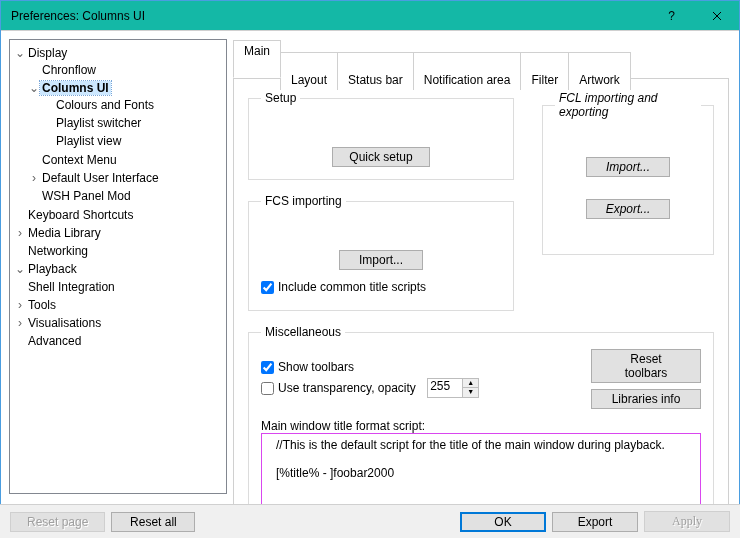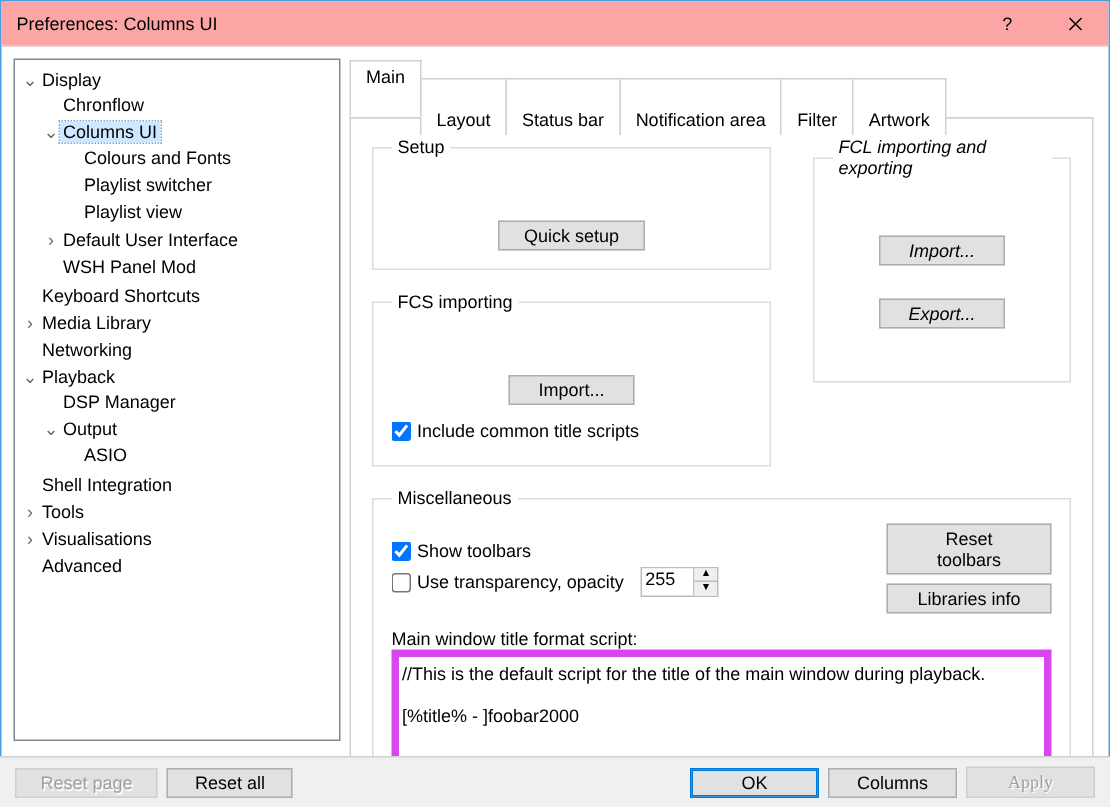--- a/index.html
+++ b/index.html
@@ -1,29 +1,29 @@
 <!DOCTYPE html>
 <html><head>
 <meta charset="utf-8">
 <style>
   * { box-sizing: border-box; }
   body { margin:0; font-family: "Segoe UI", Tahoma, sans-serif; font-size:12px; color:#000; background:#fff; width:740px; height:538px; overflow:hidden; border:1px solid #4a9de0;}
-  .titlebar { background:#fca5a5; color:#000; height:30px; display:flex; align-items:center; padding:0 0 0 10px; border-bottom:1px solid #d0d0d0;}
+  .titlebar { background:#14b8a6; color:#000; height:30px; display:flex; align-items:center; padding:0 0 0 10px; border-bottom:1px solid #d0d0d0;}
   .titlebar .title { flex:1; font-size:12px;}
   .titlebar .tbtn { width:45px; height:30px; display:flex; align-items:center; justify-content:center; color:#000;}
   .body { display:flex; height:471px; }
   .tree-wrap { width:230px; padding:8px 4px 8px 8px;}
   .tree { border:1px solid #828790; height:100%; overflow:auto; padding:4px 2px; background:#fff;}
   .tree ul { list-style:none; margin:0; padding:0 0 0 14px;}
   .tree > ul { padding-left:2px;}
   .node { white-space:nowrap; line-height:16px; padding:1px 0;}
   .tw { display:inline-block; width:12px; text-align:center; color:#666; font-size:12px; cursor:default;}
   .tw.blank{ visibility:hidden;}
   .lbl { padding:0 2px; cursor:default;}
-  .lbl.sel { background:#cde8ff; outline:1px dotted #7aa7d8;}
+  .lbl.sel { background:#cde8ff; outline:1px dotted #7aa7d8;font-weight:bold;}
   .content { flex:1; padding:8px 10px 0 2px; position:relative;}
   .tabs { display:flex; border-bottom:1px solid #d0d0d0; position:relative; top:1px;}
   .tab { padding:3px 10px 4px; border:1px solid #d0d0d0; border-bottom:none; margin-right:-1px; background:#fff; cursor:default; position:relative;}
   .tab.active { background:#fff; border-bottom:1px solid #fff; z-index:2; top:0;}
   .tab:not(.active){ top:12px; padding-top:20px; padding-bottom:3px;}
   .page { border:1px solid #d0d0d0; border-top:1px solid #d0d0d0; padding:12px 14px; height:440px;}
   fieldset.g { border:1px solid #dcdcdc; margin:0 0 14px 0; padding:10px 12px 12px;}
   fieldset.g > legend { padding:0 4px; font-size:12px;}
   .row1 { display:flex; gap:28px;}
   .row1 .left { flex:1; }
@@ -34,21 +34,21 @@
   .center { text-align:center;margin-top:32px;}
   .chk { display:flex; align-items:center; gap:4px; margin:4px 0;}
   .chk input { width:13px; height:13px; margin:0;}
   .misc-row{ display:flex; align-items:center; gap:18px;}
   .misc-col{ flex:1;}
   .spin-wrap{ display:inline-flex; border:1px solid #bdbdbd; height:20px; vertical-align:middle;}
   .spin-wrap input{ width:34px; border:none; padding:1px 2px; font:inherit; text-align:left;}
   .spin-btns{ display:flex; flex-direction:column; border-left:1px solid #bdbdbd;}
   .spin-btns div{ width:15px; height:9px; font-size:7px; line-height:7px; text-align:center; background:#efefef; border-bottom:1px solid #bdbdbd; cursor:default;}
   .spin-btns div:last-child{border-bottom:none;}
-  textarea.script{ width:100%; height:96px; resize:none; font:inherit; padding:4px 2px; border:5px solid #d946ef; overflow-y:scroll;}
+  textarea.script{ width:100%; height:96px; resize:none; font:inherit; padding:4px 14px; border:1px solid #d946ef; overflow-y:scroll;}
   .footer { position:absolute; bottom:0; left:0; right:0; height:34px; border-top:1px solid #d0d0d0; background:#f0f0f0; display:flex; align-items:center; padding:0 10px; gap:6px;}
   .footer .spacer{flex:1;}
 </style>
 </head>
 <body>
 
 <div class="titlebar">
   <div class="title">Preferences: Columns UI</div>
   <div class="tbtn">?</div>
   <div class="tbtn">
@@ -62,32 +62,28 @@
   <div class="tree-wrap">
     <div class="tree" id="tree">
         <ul>
           <li class="node"><span class="tw">⌄</span><span class="lbl">Display</span><ul>
               <li class="node"><span class="tw blank">·</span><span class="lbl">Chronflow</span></li>
               <li class="node"><span class="tw">⌄</span><span class="lbl sel">Columns UI</span><ul>
                   <li class="node"><span class="tw blank">·</span><span class="lbl">Colours and Fonts</span></li>
                   <li class="node"><span class="tw blank">·</span><span class="lbl">Playlist switcher</span></li>
                   <li class="node"><span class="tw blank">·</span><span class="lbl">Playlist view</span></li>
                 </ul></li>
+              <li class="node"><span class="tw blank">·</span><span class="lbl">Context Menu</span></li>
               <li class="node"><span class="tw">›</span><span class="lbl">Default User Interface</span></li>
               <li class="node"><span class="tw blank">·</span><span class="lbl">WSH Panel Mod</span></li>
             </ul></li>
           <li class="node"><span class="tw blank">·</span><span class="lbl">Keyboard Shortcuts</span></li>
           <li class="node"><span class="tw">›</span><span class="lbl">Media Library</span></li>
           <li class="node"><span class="tw blank">·</span><span class="lbl">Networking</span></li>
-          <li class="node"><span class="tw">⌄</span><span class="lbl">Playback</span><ul>
-              <li class="node"><span class="tw blank">·</span><span class="lbl">DSP Manager</span></li>
-              <li class="node"><span class="tw">⌄</span><span class="lbl">Output</span><ul>
-                  <li class="node"><span class="tw blank">·</span><span class="lbl">ASIO</span></li>
-                </ul></li>
-            </ul></li>
+          <li class="node"><span class="tw">⌄</span><span class="lbl">Playback</span></li>
           <li class="node"><span class="tw blank">·</span><span class="lbl">Shell Integration</span></li>
           <li class="node"><span class="tw">›</span><span class="lbl">Tools</span></li>
           <li class="node"><span class="tw">›</span><span class="lbl">Visualisations</span></li>
           <li class="node"><span class="tw blank">·</span><span class="lbl">Advanced</span></li>
         </ul>
       </div>
   </div>
 
   <div class="content">
     <div class="tabs" id="tabs">
@@ -168,15 +164,15 @@
 
     </div>
   </div>
 </div>
 
 <div class="footer">
   <button class="btn disabled">Reset page</button>
   <button class="btn">Reset all</button>
   <div class="spacer"></div>
   <button class="btn default" style="min-width:86px;">OK</button>
-  <button class="btn" style="min-width:86px;">Columns</button>
+  <button class="btn" style="min-width:86px;">Export</button>
   <button class="btn disabled" style="min-width:86px;font-family:Liberation Serif, serif;">Apply</button>
 </div>
 
 </body></html>

